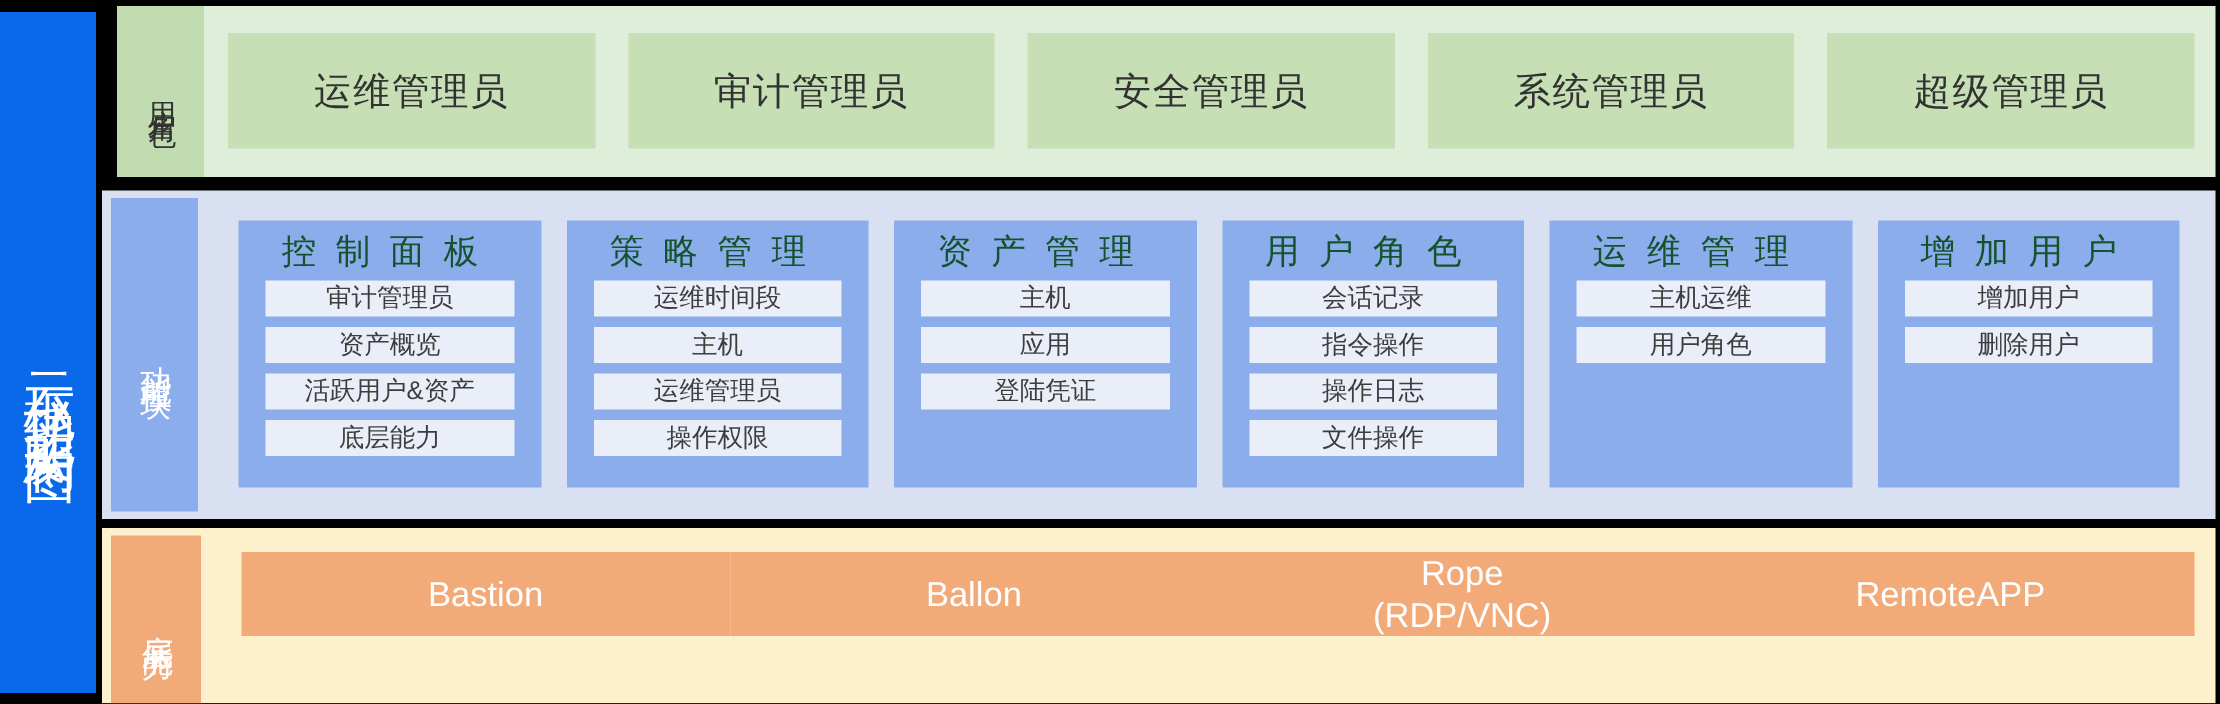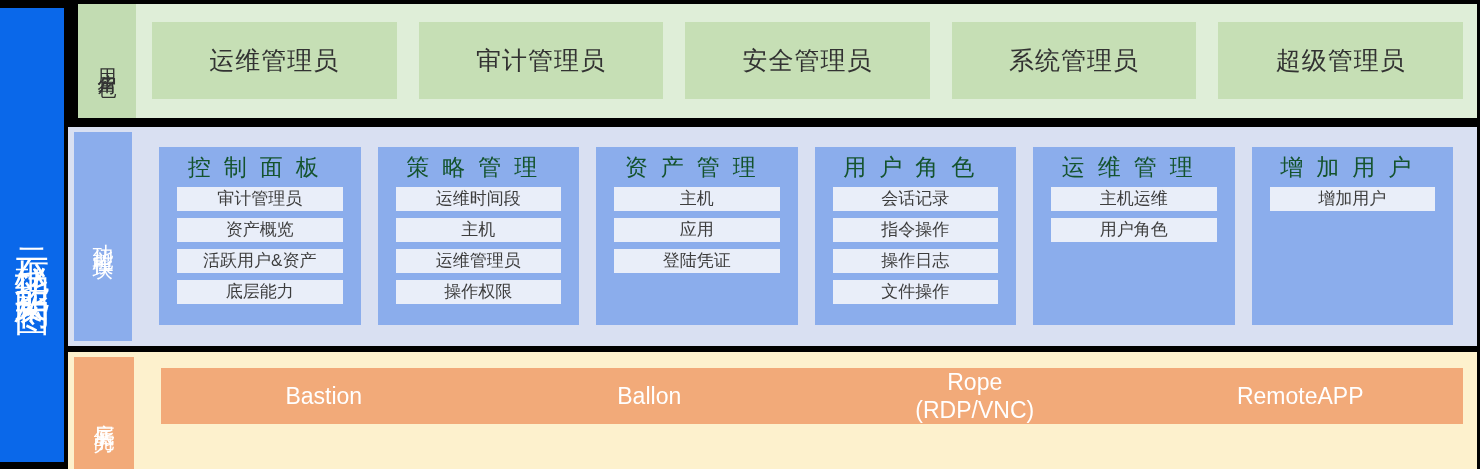--- a/index.html
+++ b/index.html
@@ -128,20 +128,21 @@
 
       <div class="module-column">
         <div class="module-title">运维管理</div>
         <div class="module-item">主机运维</div>
         <div class="module-item">用户角色</div>
       </div>
 
       <div class="module-column">
         <div class="module-title">增加用户</div>
         <div class="module-item">增加用户</div>
+        <div class="module-item">删除用户</div>
       </div>
 
     </div>
   </section>
 
   <section class="band band-caps">
     <div class="tab tab-caps">底层能力</div>
     <div class="row caps-row">
       <div class="cap-card">
         <span class="cap-line">Bastion</span>

